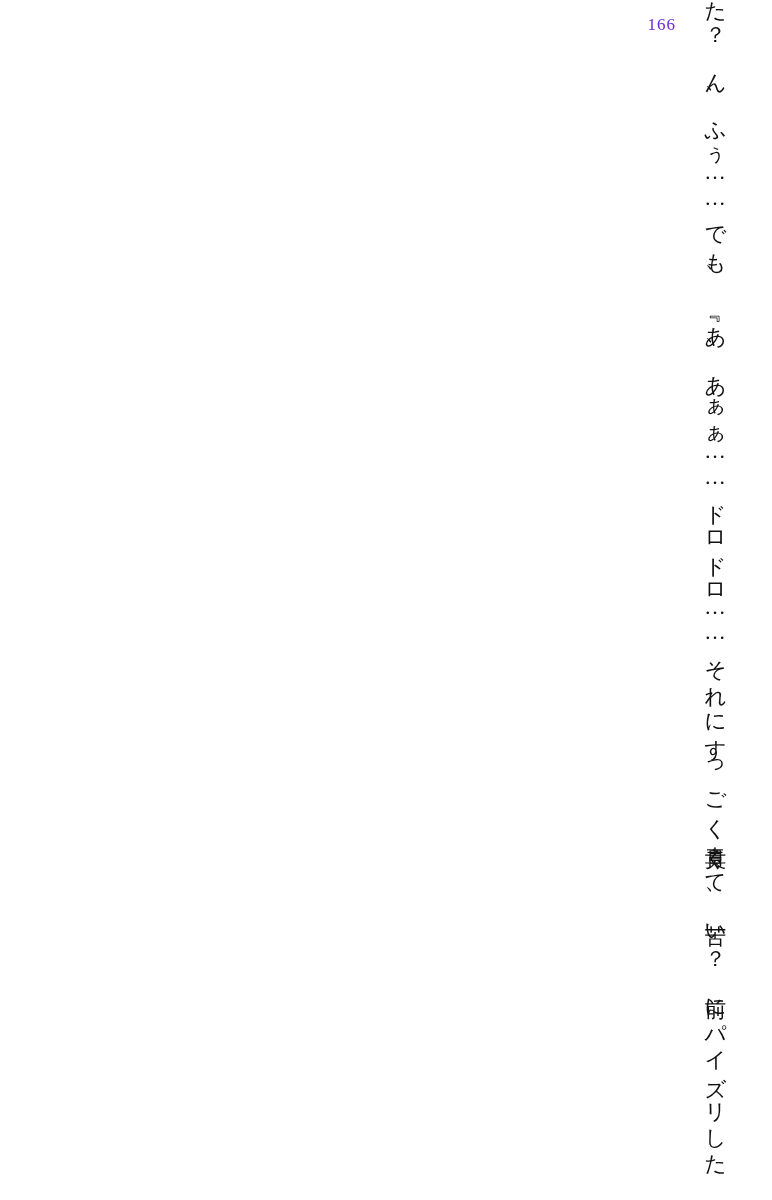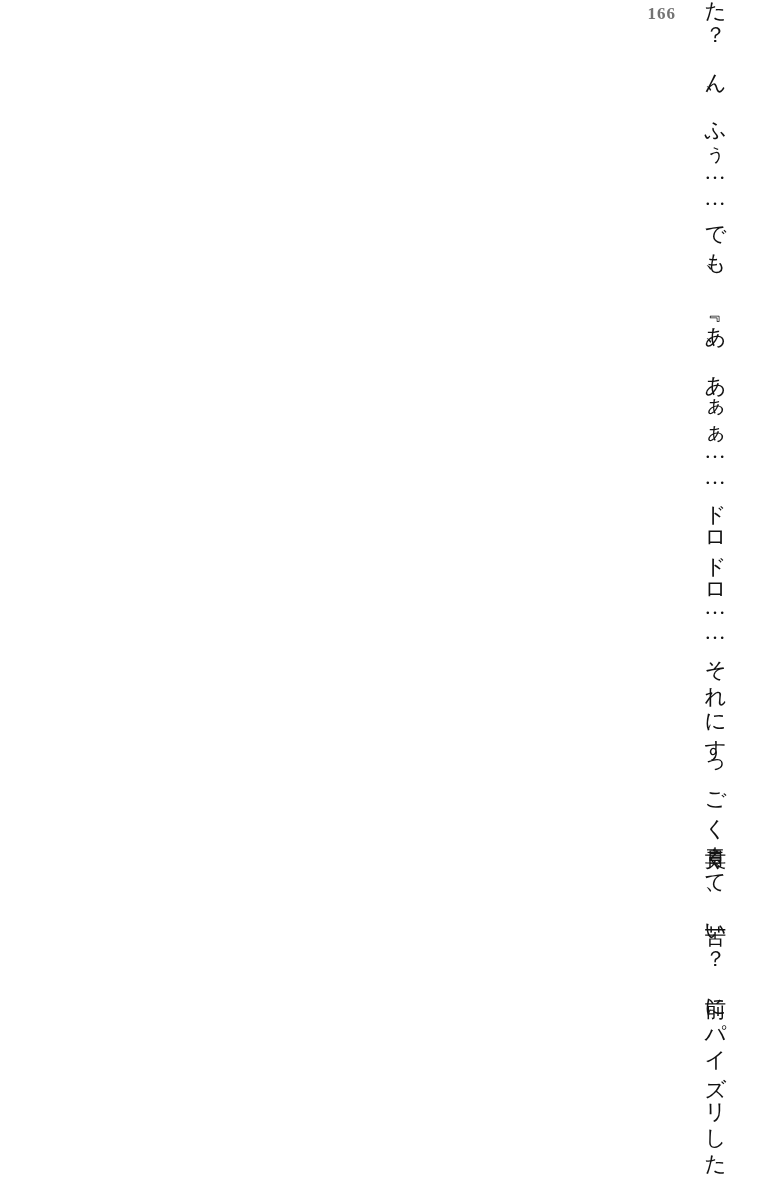--- a/index.html
+++ b/index.html
@@ -15,27 +15,26 @@
     overflow: hidden;
   }
   .page {
     position: relative;
     width: 772px;
     height: 1200px;
     box-sizing: border-box;
   }
   .page-number {
     position: absolute;
-    top: 4px;
+    top: 15px;
     right: 96px;
     font-size: 17px;
     letter-spacing: 1px;
-    color: #737373;
+    color: #6d28d9;
     font-family: "Liberation Serif", "DejaVu Serif", serif;
-    font-weight: bold;
   }
   .text-body {
     position: absolute;
     top: 52px;
     right: 38px;
     left: 38px;
     bottom: 34px;
     display: flex;
     flex-direction: row-reverse;
     justify-content: flex-start;

